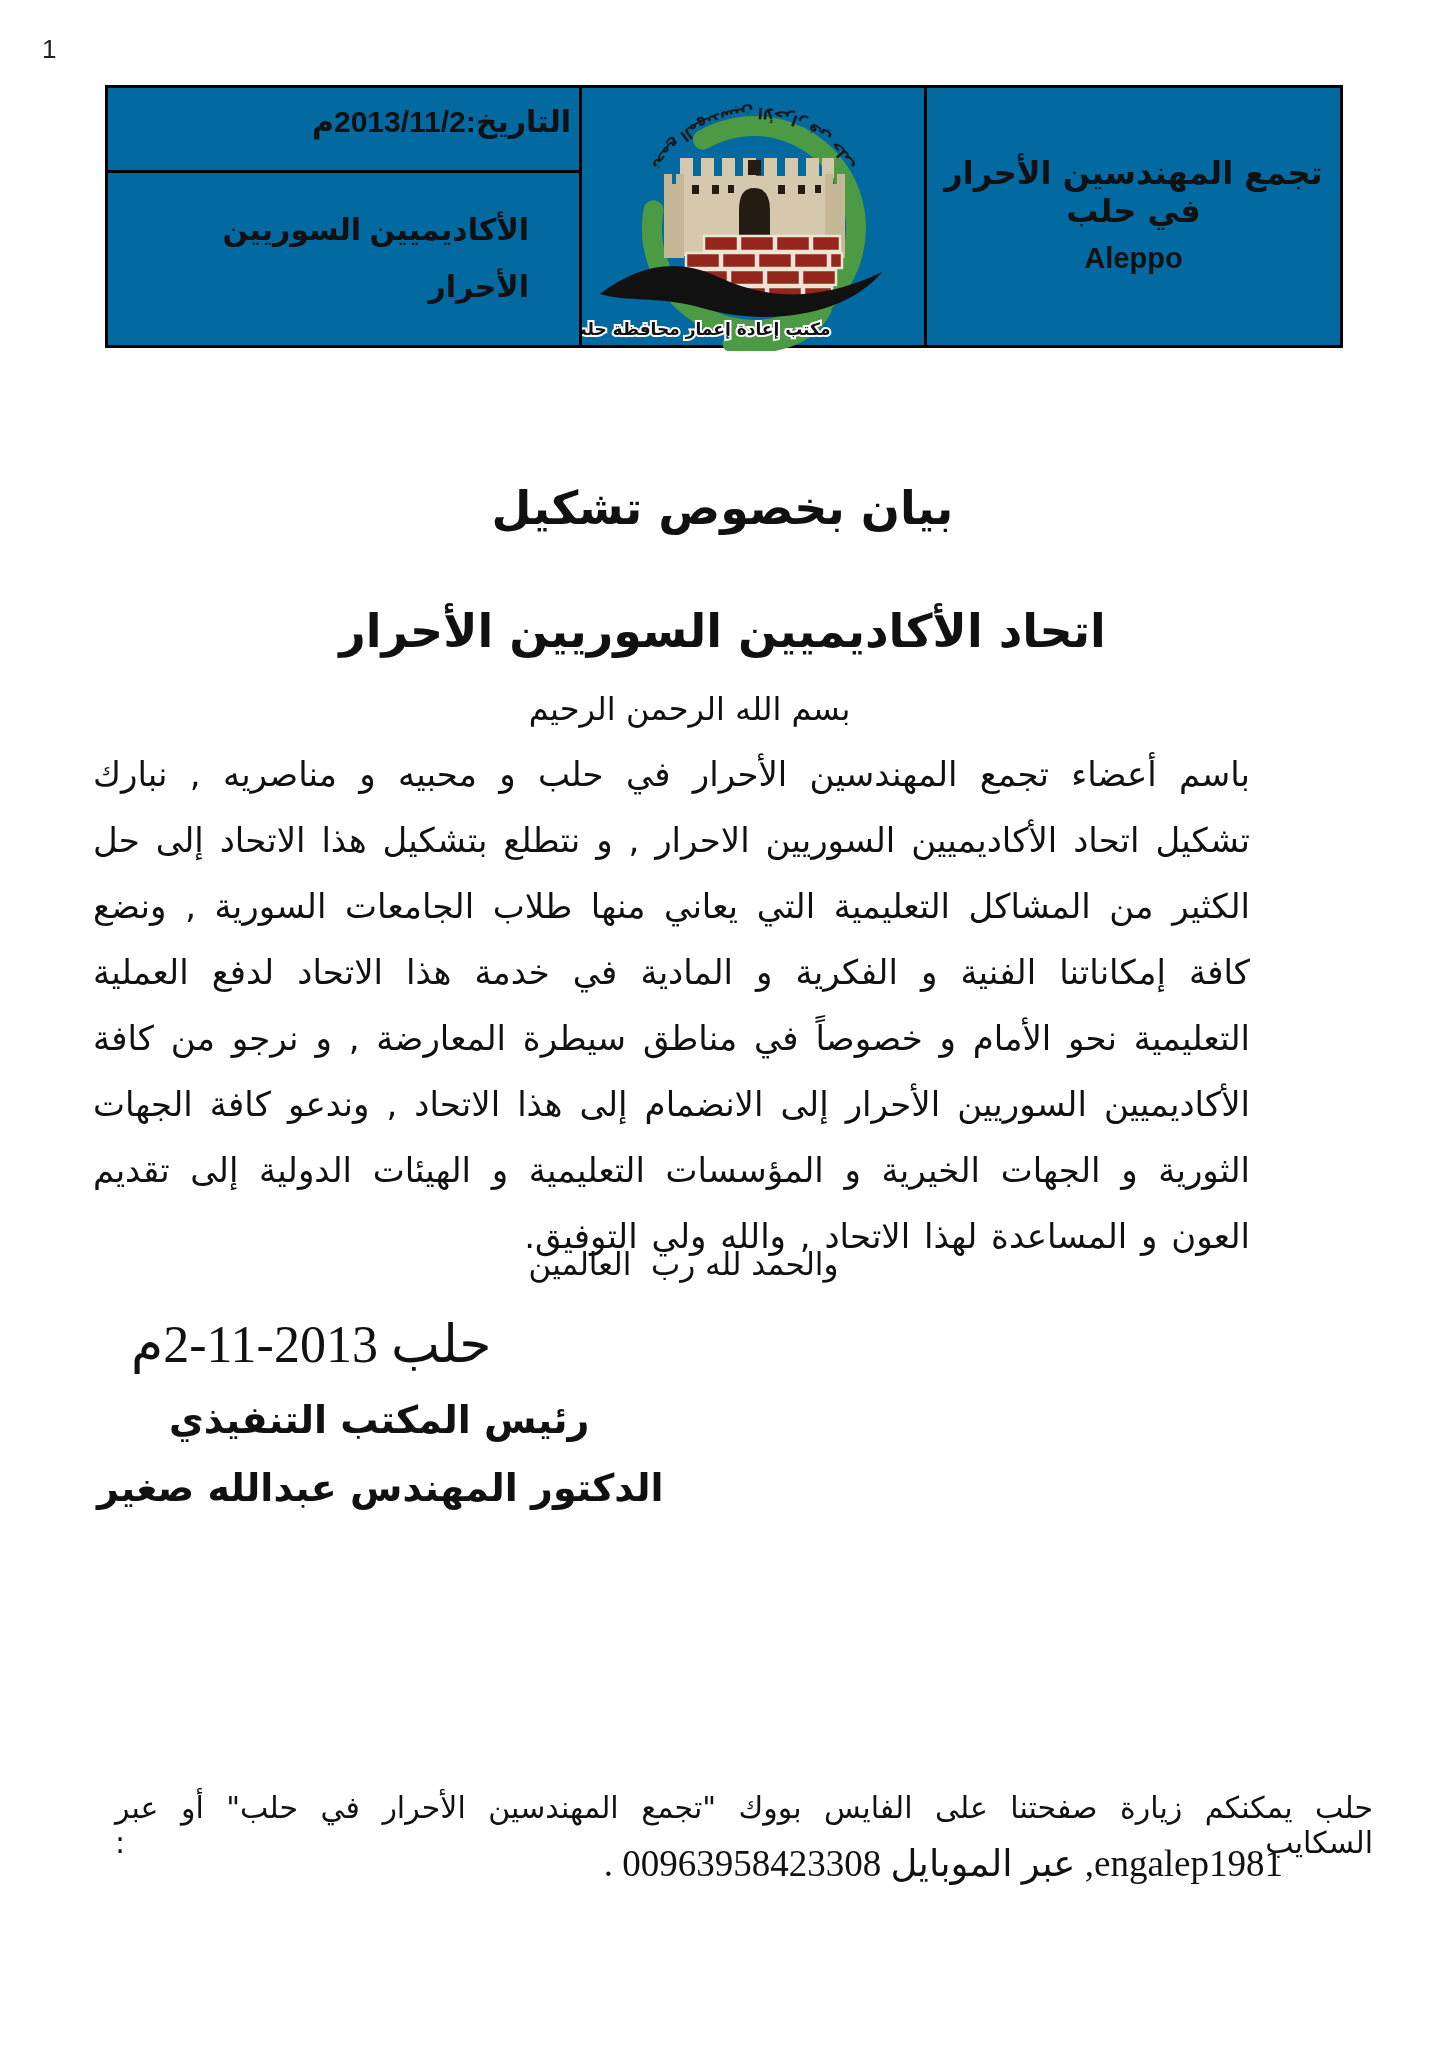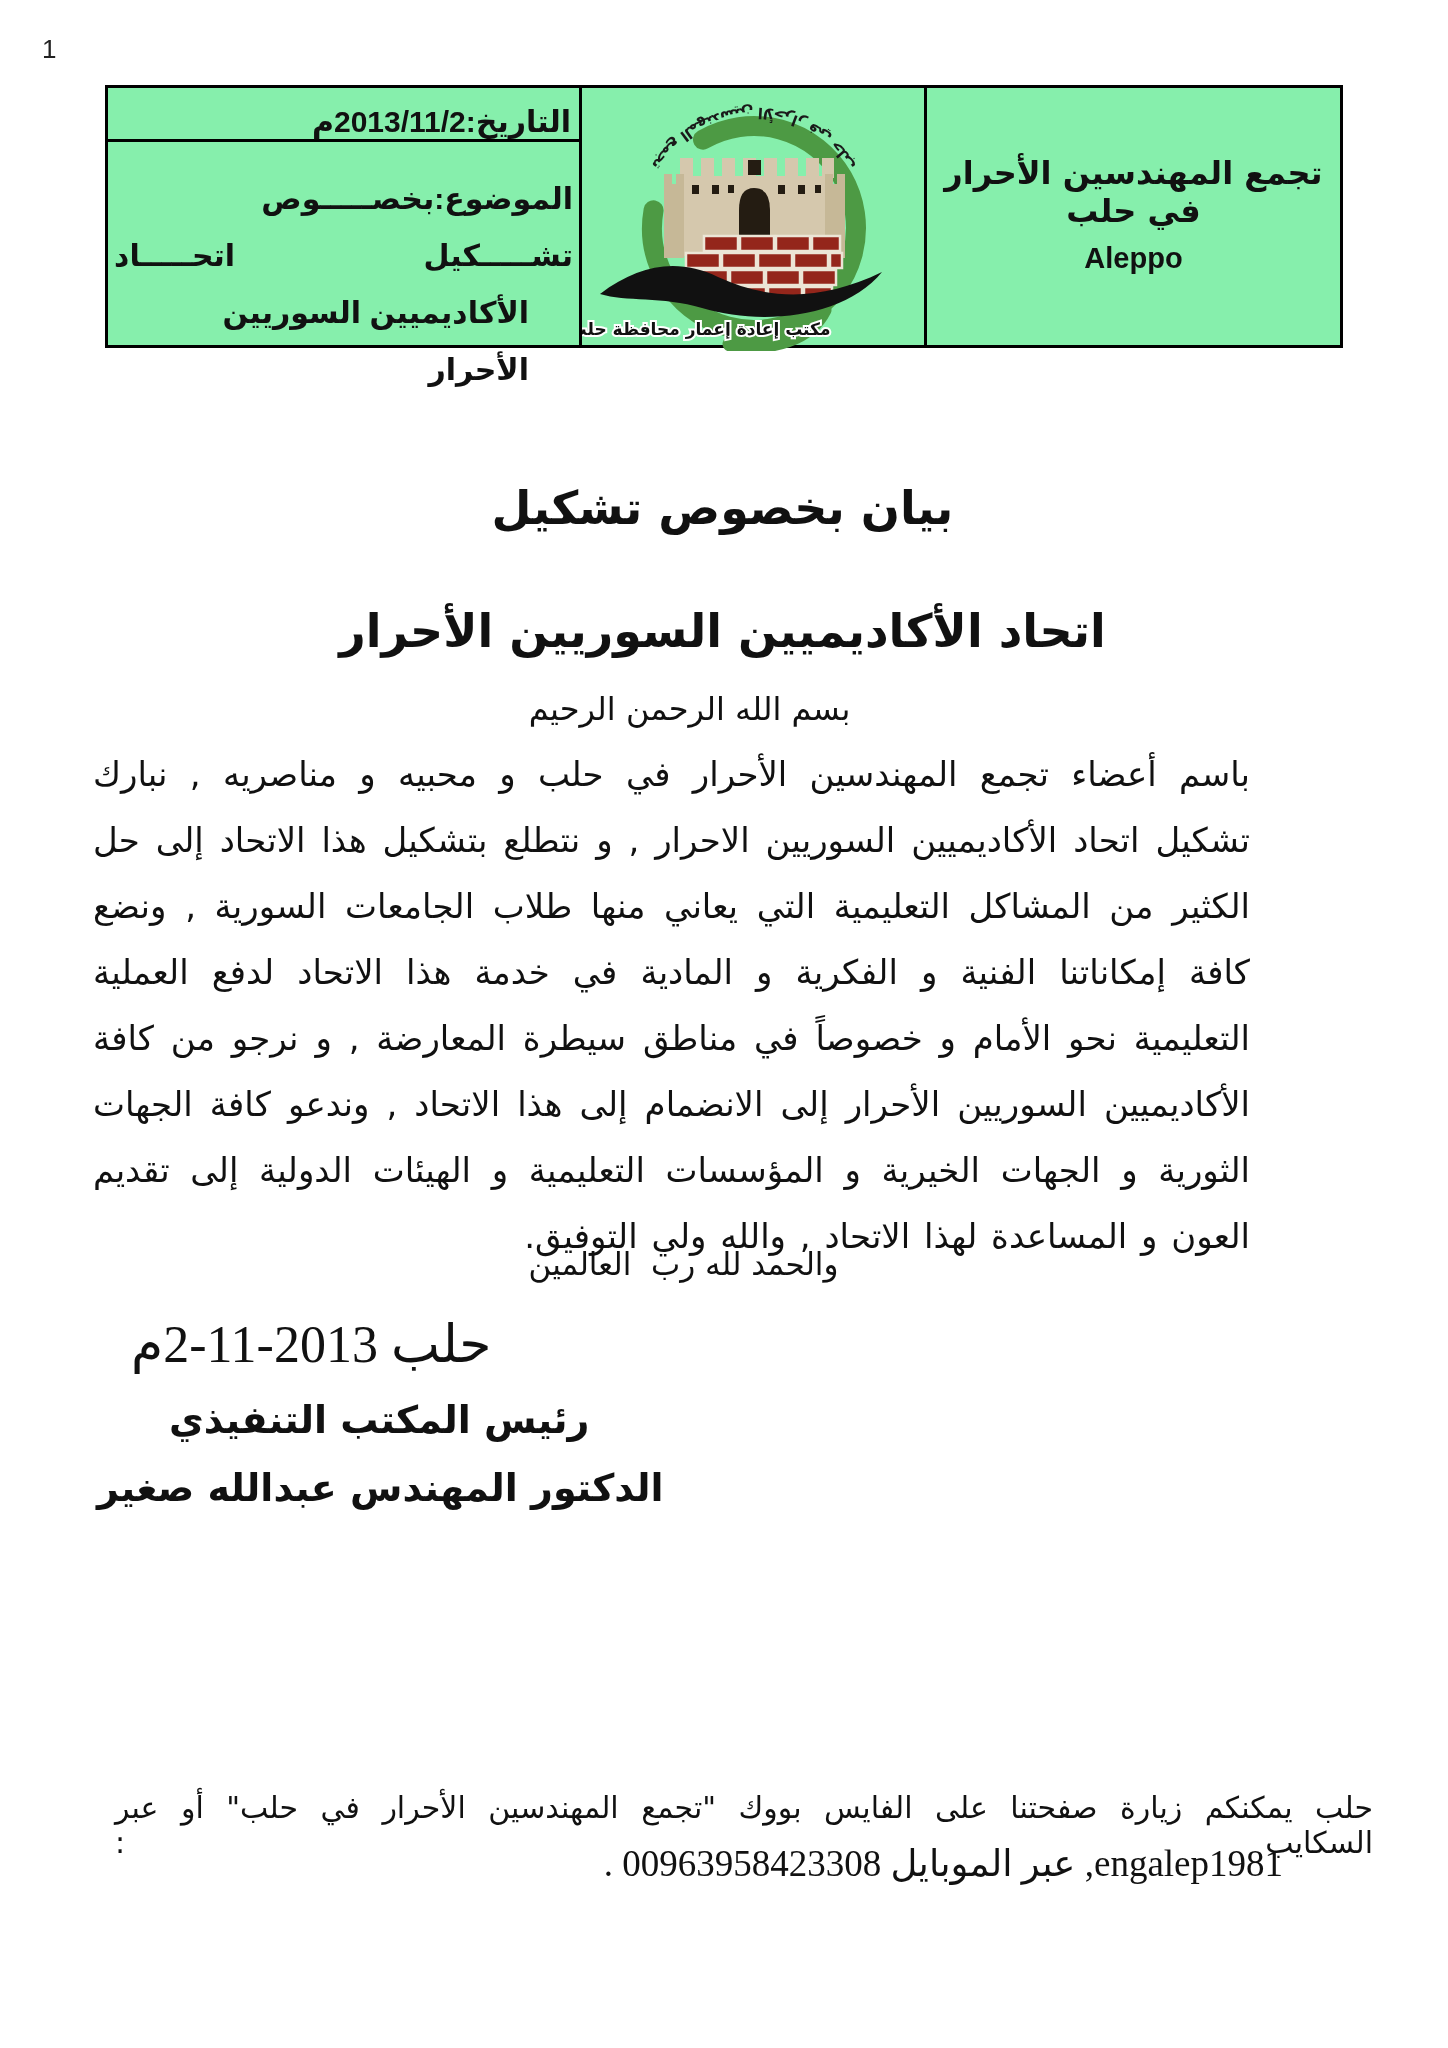--- a/index.html
+++ b/index.html
@@ -3,21 +3,21 @@
 <meta charset="utf-8">
 <style>
   html,body{margin:0;padding:0;background:#ffffff;}
   .page{position:relative;width:1448px;height:2048px;background:#fff;overflow:hidden;
         font-family:"DejaVu Sans",sans-serif;color:#111;}
   .abs{position:absolute;}
   .page-num{left:42px;top:34px;font:26px "Liberation Sans","DejaVu Sans",sans-serif;color:#222;}
 
   
   .header-table{left:105px;top:85px;width:1238px;height:263px;border:3px solid #000;
-                box-sizing:border-box;display:flex;background:#86efac;}
+                box-sizing:border-box;display:flex;background:#0369a1;}
   .cell{box-sizing:border-box;}
   .cell-left{width:474px;border-right:3px solid #000;display:flex;flex-direction:column;direction:rtl;}
   .row-date{height:85px;border-bottom:3px solid #000;box-sizing:border-box;
             font-weight:bold;font-size:30px;text-align:right;padding:16px 8px 0 0;
             font-family:"Liberation Sans","DejaVu Sans",sans-serif;}
   .row-subject{flex:1;padding:28px 6px 0 6px;font-weight:bold;font-size:30px;line-height:57px;
                font-family:"Liberation Sans","DejaVu Sans",sans-serif;}
   .subj1{text-align:justify;text-align-last:justify;}
   .subj2{text-align:right;padding-right:44px;}
   .cell-mid{width:345px;border-right:3px solid #000;position:relative;}
@@ -52,21 +52,20 @@
 
 <div class="page">
 
   <div class="abs page-num">1</div>
 
   <div class="abs header-table">
 
     <div class="cell cell-left">
       <div class="row-date">التاريخ:2013/11/2م</div>
       <div class="row-subject">
-        <div class="subj1">الموضوع:بخصـــــوص تشـــــكيل اتحـــــاد</div>
         <div class="subj2">الأكاديميين السوريين الأحرار</div>
       </div>
     </div>
 
     <div class="cell cell-mid">
       <svg width="342" height="263" viewBox="0 0 342 263">
         <defs>
           <path id="arcTop" d="M 288,109 A 120,120 0 0 0 56,109" fill="none"></path>
         </defs>
 

